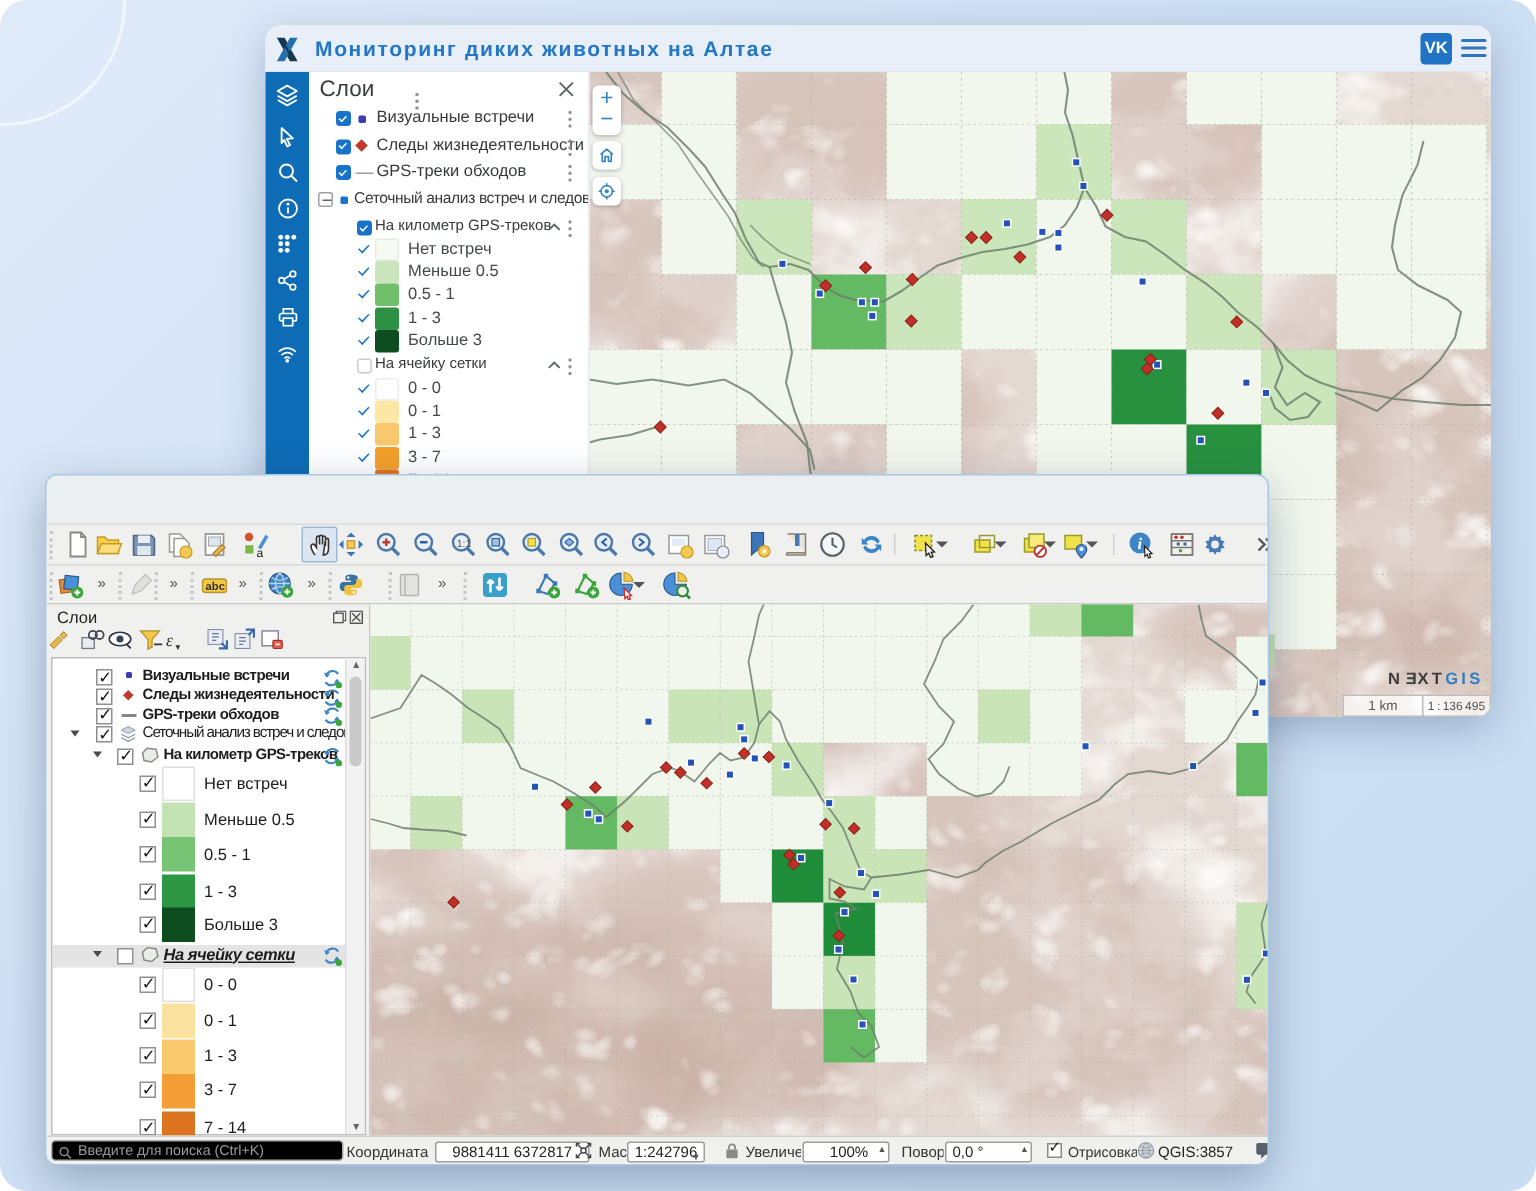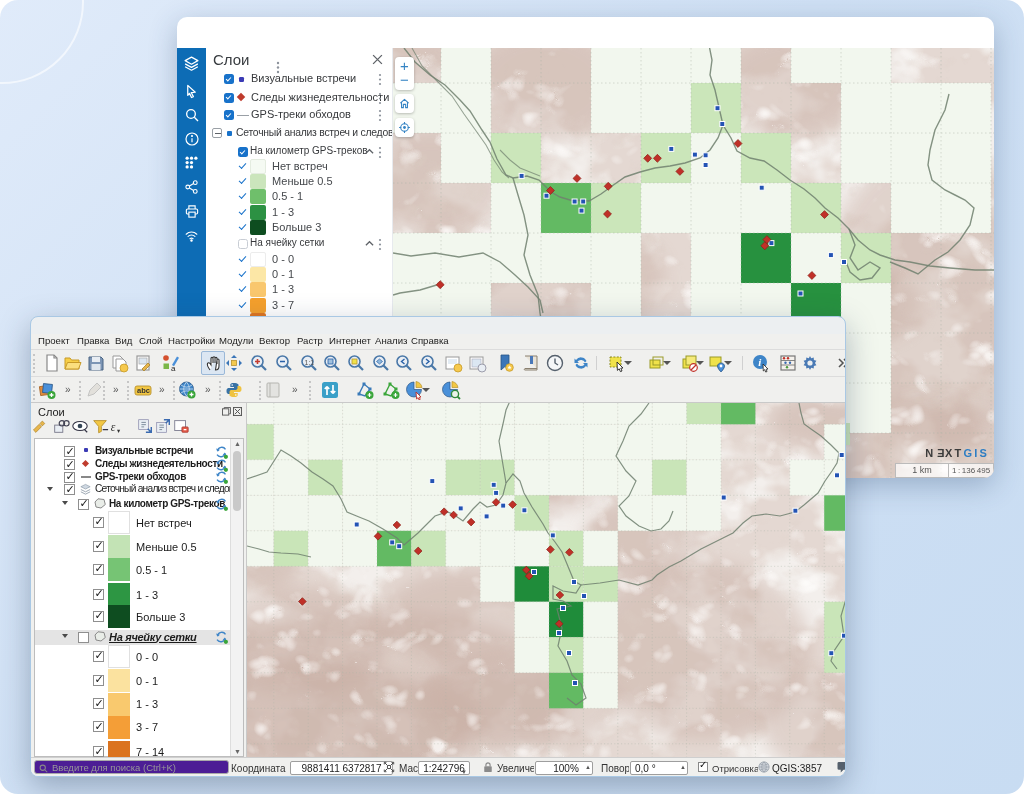--- a/index.html
+++ b/index.html
@@ -38,20 +38,34 @@
 .qrow{position:absolute;left:0;right:0;white-space:nowrap}
 .qcheck{position:absolute;width:11px;height:11px;background:#fff;border:1px solid #8f8f8f}
 .qcheck:after{content:"\2713";position:absolute;left:0.5px;top:-2.5px;font-size:11px;color:#111}
 .exp{position:absolute;width:0;height:0;border-left:3.6px solid transparent;border-right:3.6px solid transparent;border-top:4.6px solid #4a4a4a}
 .bdg{position:absolute;width:13px;height:13px}
 </style></head>
 <body>
 <div class="page">
 <div class="arc"></div>
 <div class="webwin">
+ <div class="whead">
+  <svg style="position:absolute;left:7px;top:8px" width="15" height="16" viewBox="0 0 15 16">
+    <path d="M0.5 0 L5.6 0 L14.5 16 L9.4 16 Z" fill="#16384e"></path>
+    <path d="M14.5 0 L9.4 0 L6.6 5 L9.15 9.6 Z" fill="#2471ad"></path>
+    <path d="M0.5 16 L5.6 16 L8.4 11 L5.85 6.4 Z" fill="#2471ad"></path>
+  </svg>
+  <div class="wtitle">Мониторинг диких животных на Алтае</div>
+  <div class="vk">VK</div>
+  <div class="burger">
+          <div></div>
+          <div></div>
+          <div></div>
+        </div>
+ </div>
  <div class="wside">
   <svg width="17" height="17" viewBox="0 0 24 24" style="margin-top:7px" fill="none" stroke="#fff" stroke-width="1.8" stroke-linejoin="round">
           <path d="M12 3 L21 8 12 13 3 8 Z"></path>
           <path d="M3 12.5 L12 17.5 21 12.5"></path>
           <path d="M3 16.5 L12 21.5 21 16.5"></path>
         </svg>
   <svg width="15" height="16" viewBox="0 0 24 24" style="margin-top:11px" fill="none" stroke="#fff" stroke-width="2" stroke-linejoin="round">
           <path d="M6 3 L18 14 L11.5 14.5 L15 21 L12 22.5 L8.8 15.8 L6 19 Z"></path>
         </svg>
   <svg width="16" height="16" viewBox="0 0 24 24" style="margin-top:8px" fill="none" stroke="#fff" stroke-width="2">
@@ -370,33 +384,20 @@
           </svg>
 </div>
 <div style="position:absolute;right:5px;top:399px;font-size:11px;font-weight:700;letter-spacing:2.2px;color:#3b3b3b">N<span style="display:inline-block;transform:scaleX(-1)">E</span>XT<span style="color:#2d7dc3">GIS</span></div>
 <div style="position:absolute;right:0;top:415px;height:15px;display:flex;font-size:9px;color:#555">
  <div style="width:53px;background:rgba(255,255,255,.72);border:1px solid #bbb;border-right:none;text-align:center;line-height:13px">1 km</div>
  <div style="width:46px;background:rgba(255,255,255,.72);border:1px solid #bbb;text-align:center;line-height:13px;font-size:8px">1 : 136 495</div>
 </div>
 </div>
     </div>
 <div class="qwin">
-<div class="qmenu">
-        <span style="left:7px">Проект</span>
-        <span style="left:46px">Правка</span>
-        <span style="left:84px">Вид</span>
-        <span style="left:108px">Слой</span>
-        <span style="left:137px">Настройки</span>
-        <span style="left:188px">Модули</span>
-        <span style="left:228px">Вектор</span>
-        <span style="left:266px">Растр</span>
-        <span style="left:298px">Интернет</span>
-        <span style="left:344px">Анализ</span>
-        <span style="left:380px">Справка</span>
-      </div>
       <div class="qtb" style="top:32px;height:27px;border-top:1px solid #dcdcdc">
         <div style="position:absolute;left:2px;top:4px;width:3px;height:19px;border-left:2px dotted #c6c6c6"></div>
         <div style="position:absolute;left:170px;top:1px;width:24px;height:24px;background:#dbe6f2;border:1px solid #9ab8d8;border-radius:2px"></div>
         <svg style="position:absolute;left:11.0px;top:3.0px" width="20" height="20" viewBox="0 0 20 20">
           <path d="M5 2 H12 L15 5 V18 H5 Z" fill="#fff" stroke="#888" stroke-width="1.2"></path>
           <path d="M12 2 L12 5 H15" fill="none" stroke="#888" stroke-width="1.2"></path>
         </svg>
         <svg style="position:absolute;left:31.0px;top:3.0px" width="20" height="20" viewBox="0 0 20 20">
           <path d="M3 5 H8 L9.5 7 H17 V16 H3 Z" fill="#f7ce46" stroke="#c79a28" stroke-width="1"></path>
           <path d="M3 16 L5.5 9.5 H19 L16.5 16 Z" fill="#fbdf7e" stroke="#c79a28" stroke-width="1"></path>
@@ -1015,21 +1016,21 @@
           <rect x="147.2" y="119.3" width="5.4" height="5.4" fill="#c03028" stroke="#8d2018" stroke-width="0.7" transform="rotate(45 149.9 122.0)"></rect>
           <rect x="168.5" y="145.2" width="5.4" height="5.4" fill="#c03028" stroke="#8d2018" stroke-width="0.7" transform="rotate(45 171.2 147.9)"></rect>
           <rect x="194.4" y="106.0" width="5.4" height="5.4" fill="#c03028" stroke="#8d2018" stroke-width="0.7" transform="rotate(45 197.1 108.7)"></rect>
           <rect x="203.9" y="109.3" width="5.4" height="5.4" fill="#c03028" stroke="#8d2018" stroke-width="0.7" transform="rotate(45 206.6 112.0)"></rect>
           <rect x="221.4" y="116.4" width="5.4" height="5.4" fill="#c03028" stroke="#8d2018" stroke-width="0.7" transform="rotate(45 224.1 119.1)"></rect>
           <rect x="246.4" y="96.6" width="5.4" height="5.4" fill="#c03028" stroke="#8d2018" stroke-width="0.7" transform="rotate(45 249.1 99.3)"></rect>
           <rect x="262.9" y="98.9" width="5.4" height="5.4" fill="#c03028" stroke="#8d2018" stroke-width="0.7" transform="rotate(45 265.6 101.6)"></rect>
           <rect x="300.7" y="143.8" width="5.4" height="5.4" fill="#c03028" stroke="#8d2018" stroke-width="0.7" transform="rotate(45 303.4 146.5)"></rect>
         </svg></div>
       <div class="qstatus">
-        <div style="position:absolute;left:3px;top:2px;width:195px;height:14px;background:#4c1d95;border:1px solid #aaa;border-radius:3px">
+        <div style="position:absolute;left:3px;top:2px;width:195px;height:14px;background:#000000;border:1px solid #aaa;border-radius:3px">
           <svg style="position:absolute;left:4px;top:2.5px" width="9" height="9" viewBox="0 0 12 12" fill="none" stroke="#888" stroke-width="1.4">
             <circle cx="5" cy="5" r="3.5"></circle>
             <path d="M8 8 L11 11"></path>
           </svg>
           <div style="position:absolute;left:17px;top:1px;font-size:9.5px;color:#999">Введите для поиска (Ctrl+K)</div>
         </div>
         <div class="slab" style="left:200px;width:57px">Координата</div>
         <div class="sbox" style="left:259px;width:103px">9881411 6372817</div>
         <svg style="position:absolute;left:352px;top:3px" width="12" height="12" viewBox="0 0 14 14" fill="none" stroke="#444" stroke-width="1.1">
           <circle cx="7" cy="7" r="2"></circle>

